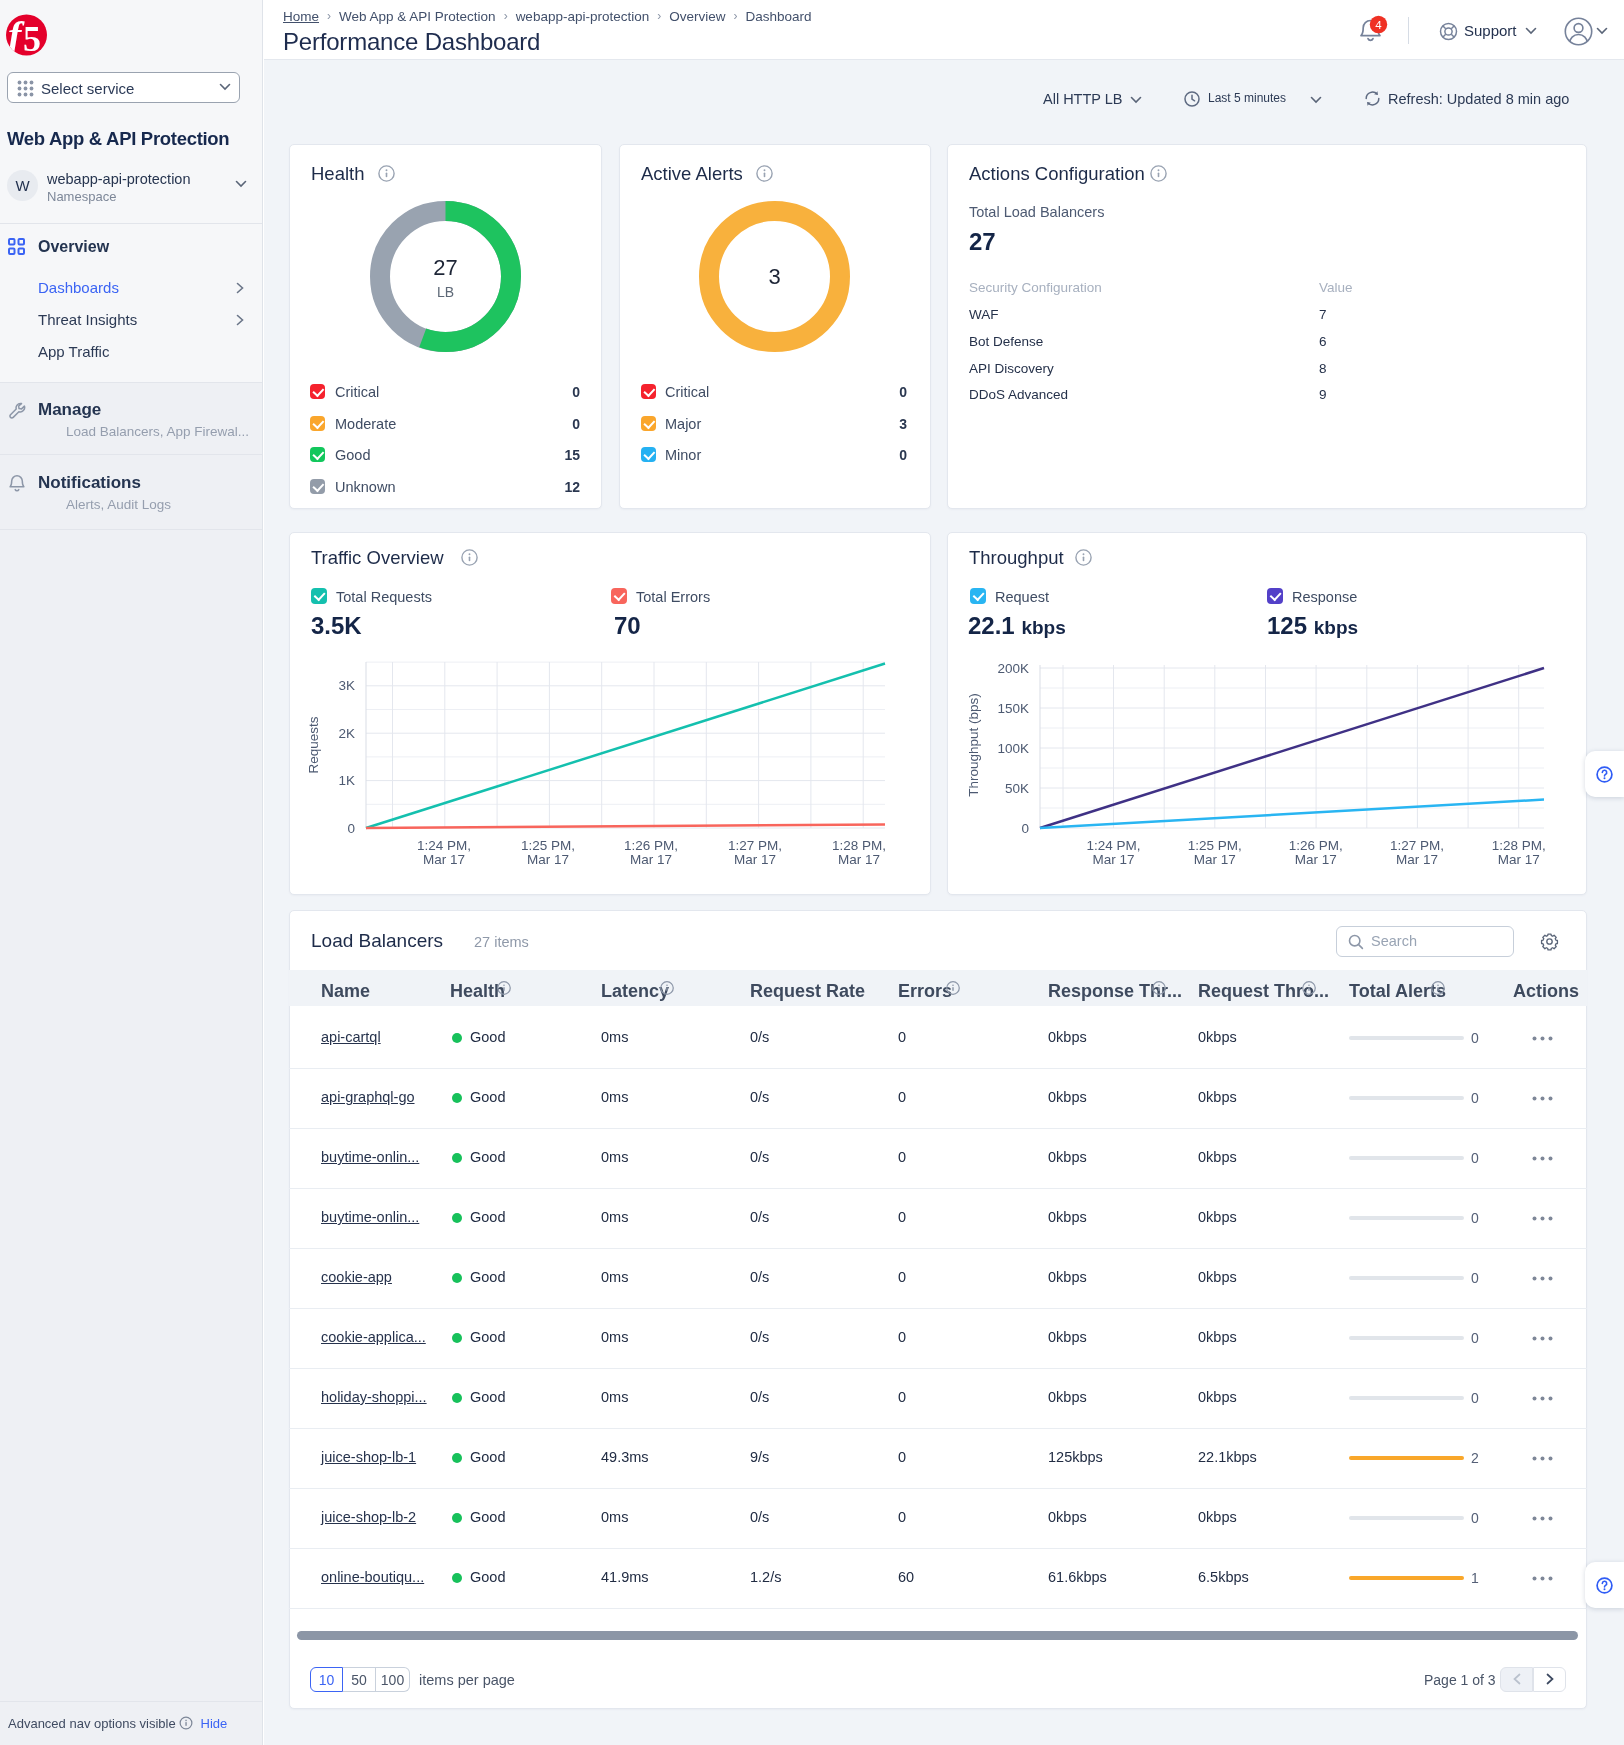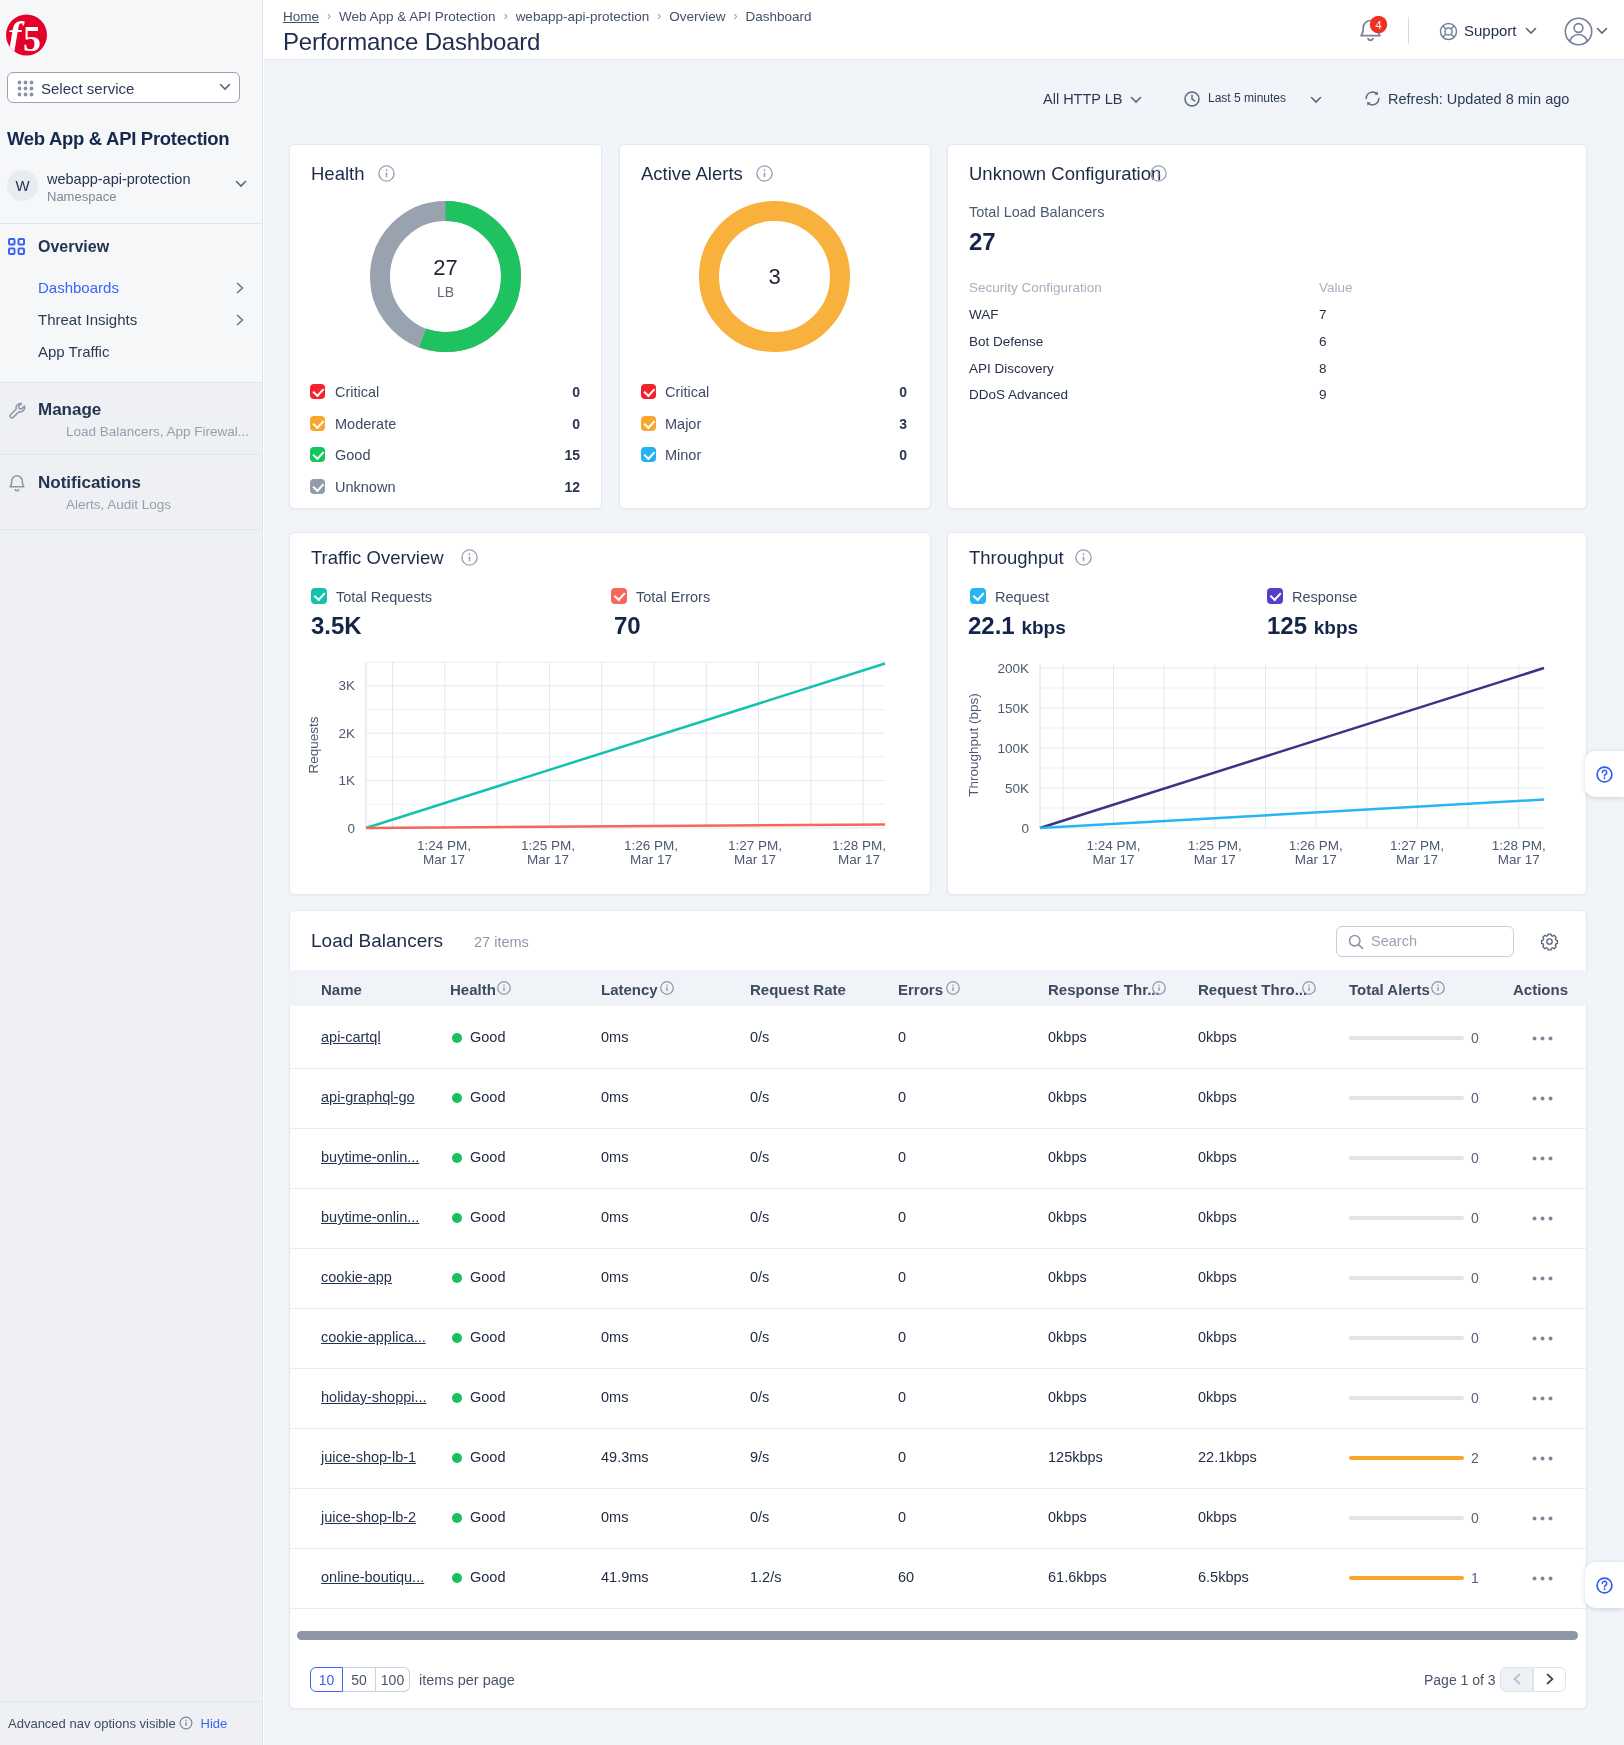--- a/index.html
+++ b/index.html
@@ -36,21 +36,21 @@
 .card { position:absolute; background:#fff; border:1px solid #e3e7ee; border-radius:5px; box-shadow:0 1px 2px rgba(40,60,90,0.04); }
 .cardtitle { position:absolute; font-size:18.5px; color:#1d2b49; font-weight:500; }
 .biglbl { font-size:14.5px; color:#4d5a72; }
 .bigval { font-size:24px; font-weight:bold; color:#142547; }
 .chk { position:absolute; width:15px; height:15px; border-radius:4px; }
 .chk::after { content:""; position:absolute; left:33%; top:14%; width:30%; height:52%; border:solid #fff; border-width:0 2px 2px 0; transform:rotate(43deg); }
 .legendlbl { position:absolute; font-size:14.5px; color:#3f4c63; }
 .legendval { position:absolute; font-size:14px; font-weight:bold; color:#2a3750; text-align:right; }
 
 #tbl-head { position:absolute; left:289px; top:970px; width:1298px; height:36px; background:#f0f3f7; }
-.th { position:absolute; top:981px; font-size:15px; font-weight:bold; color:#3e4a5e; }
+.th { position:absolute; top:981px; font-size:18px; font-weight:bold; color:#3e4a5e; }
 .row-name { position:absolute; font-size:14.5px; color:#26324c; text-decoration:underline; }
 .cell { position:absolute; font-size:14.5px; color:#212c43; }
 .gooddot { position:absolute; width:10px; height:10px; border-radius:50%; background:#17c15b; }
 .rowline { position:absolute; left:289px; width:1298px; border-top:1px solid #e9edf2; }
 .bar { position:absolute; width:115px; height:4px; border-radius:2px; background:#e1e5ea; }
 .barval { position:absolute; font-size:14px; color:#556077; }
 .help-btn { position:absolute; left:1585px; width:39px; height:46px; background:#fff; border-radius:10px 0 0 10px; box-shadow:0 1px 5px rgba(30,50,90,0.18); }
 </style>
 </head>
 <body>
@@ -240,21 +240,21 @@
 <div class="chk" style="left:641px;top:416px;background:#faa62c"></div>
 <div class="chk" style="left:641px;top:447px;background:#25b1f2"></div>
 <div class="legendlbl" style="left:665px;top:384px">Critical</div>
 <div class="legendlbl" style="left:665px;top:416px">Major</div>
 <div class="legendlbl" style="left:665px;top:447px">Minor</div>
 <div class="legendval" style="left:827px;top:384px;width:80px">0</div>
 <div class="legendval" style="left:827px;top:416px;width:80px">3</div>
 <div class="legendval" style="left:827px;top:447px;width:80px">0</div>
 
 <div class="card" style="left:947px;top:144px;width:640px;height:365px"></div>
-<div class="cardtitle" style="left:969px;top:163px">Unknown Configuration</div>
+<div class="cardtitle" style="left:969px;top:163px">Actions Configuration</div>
 <svg class="abs" style="left:1150px;top:165px" width="17" height="17" viewBox="0 0 17 17">
     <circle cx="8.5" cy="8.5" r="7.6" fill="none" stroke="#99a3b2" stroke-width="1.4"></circle>
     <rect x="7.7" y="7.4" width="1.6" height="4.8" rx="0.8" fill="#99a3b2"></rect>
     <circle cx="8.5" cy="5.2" r="0.95" fill="#99a3b2"></circle>
   </svg>
 <div class="abs biglbl" style="left:969px;top:204px">Total Load Balancers</div>
 <div class="abs bigval" style="left:969px;top:228px">27</div>
 <div class="abs" style="left:969px;top:280px;font-size:13.5px;color:#a7b0bf">Security Configuration</div>
 <div class="abs" style="left:1319px;top:280px;font-size:13.5px;color:#a7b0bf">Value</div>
 <div class="abs" style="left:969px;top:307px;font-size:13.5px;color:#25314a">WAF</div>

